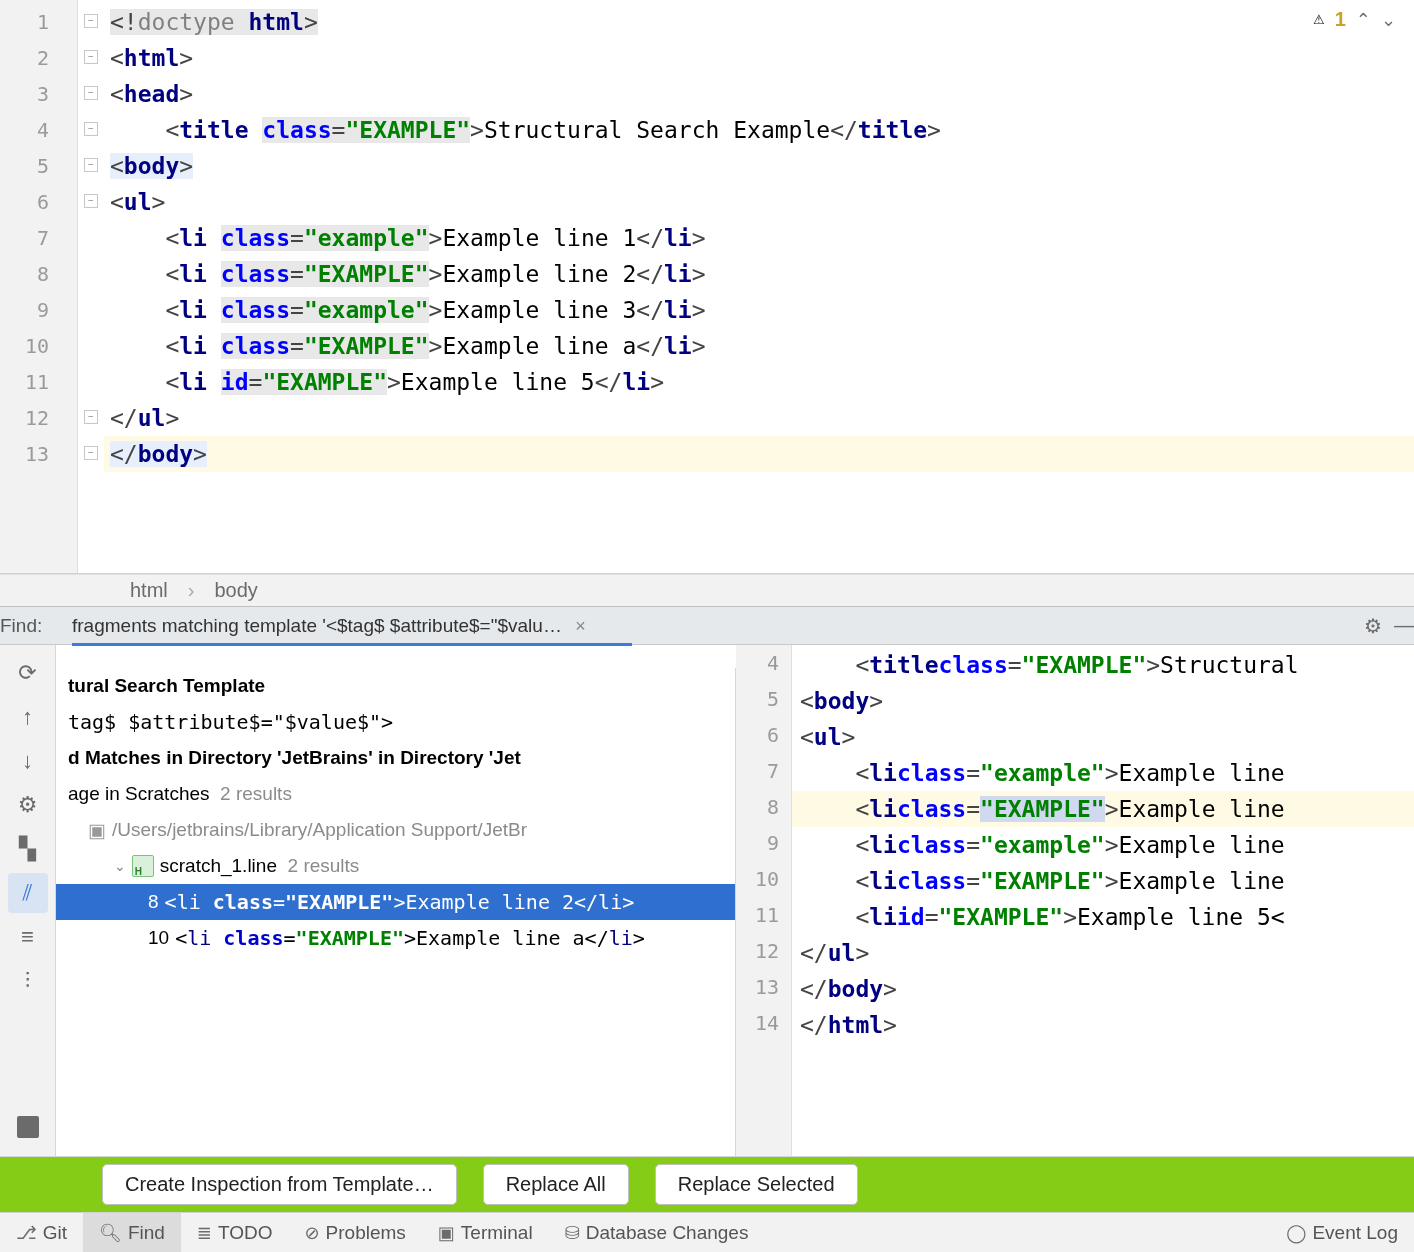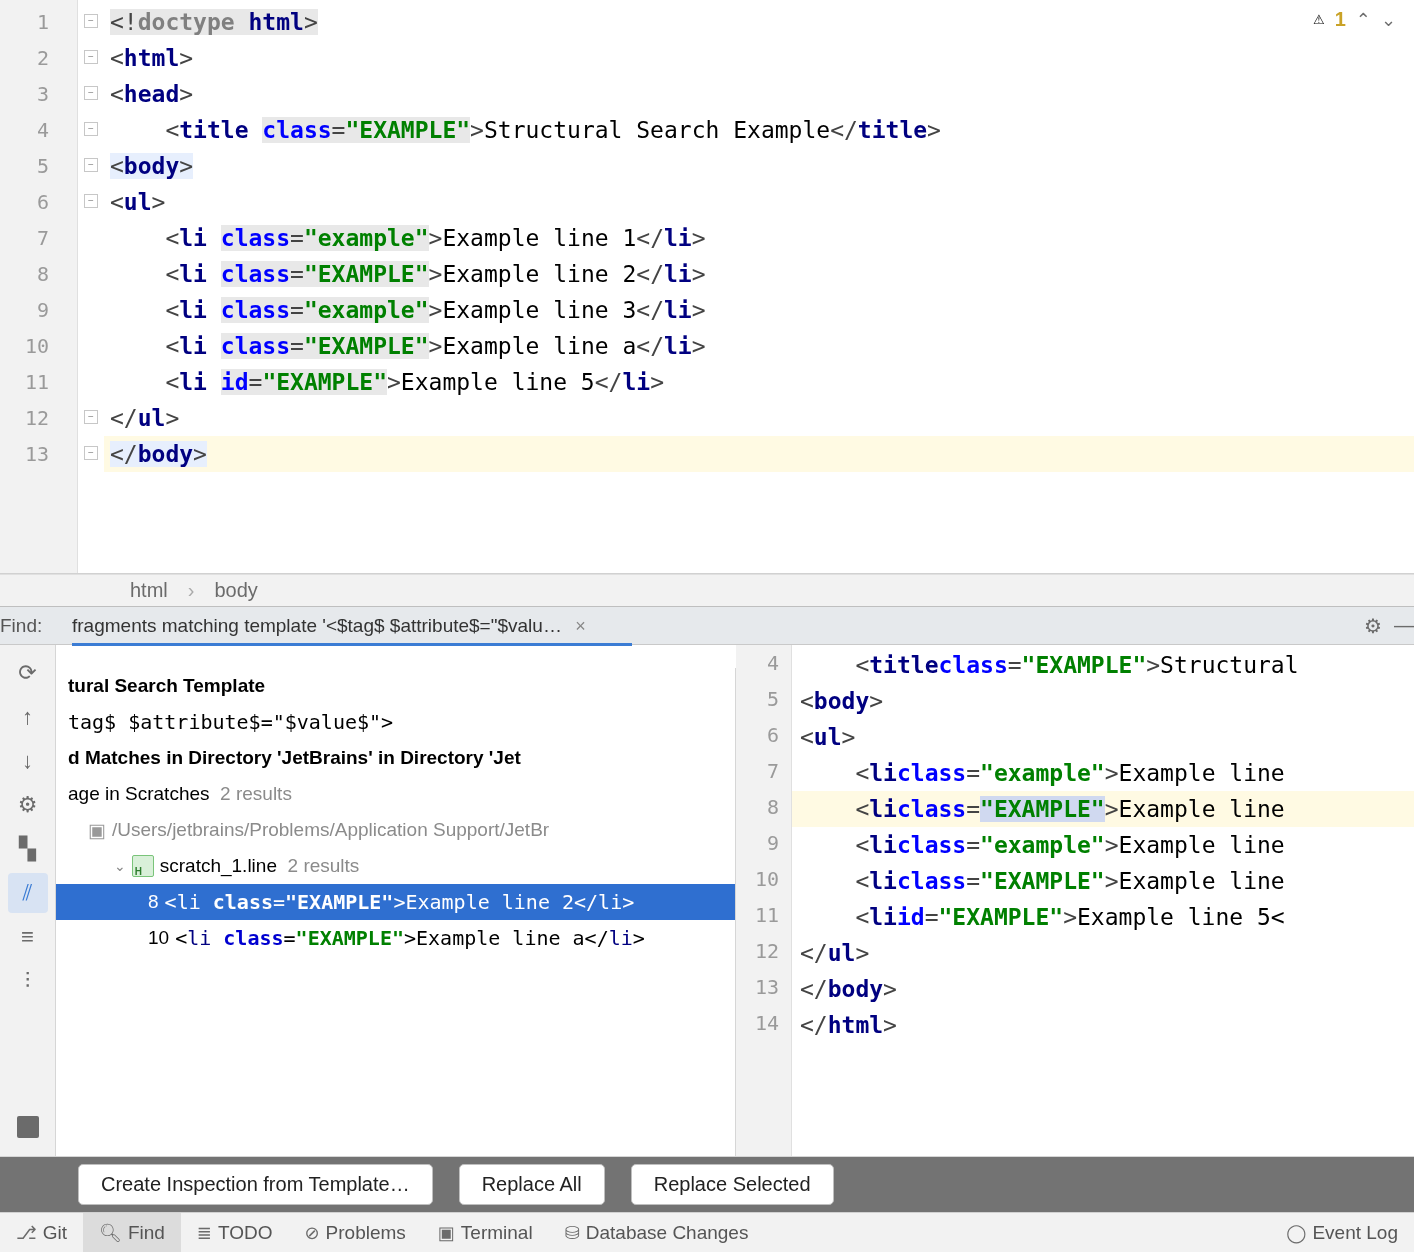--- a/index.html
+++ b/index.html
@@ -68,21 +68,21 @@
   font-family: Menlo, Consolas, monospace;
   font-size: 23px;
   white-space: pre;
 }
 .hl-body { background: #e7effd; }
 .line-highlight { background: #fffae3; }
 .hl-attr-bg { background: #e8e8e8; }
 .tag-name { font-weight: 700; color: #000080; }
 .attr-name { font-weight: 700; color: #0000ff; }
 .attr-val { font-weight: 700; color: #008000; }
-.doctype { font-weight: 700; color: #808080; }
+.doctype { font-weight: 400; color: #808080; }
 .punc { color: #444; }
 .txt { color: #000; text-align: right; }
 .caret-blue { border-left: 4px solid #4a88c7; margin-left:-4px; }
 
 .inspection-box {
   position: absolute;
   top: 8px; right: 18px;
   display: flex;
   align-items: center;
   gap: 10px;
@@ -214,25 +214,25 @@
   height: 36px; display: flex; align-items: center;
   font-family: Menlo, Consolas, monospace; font-size: 23px;
   white-space: pre; padding-left: 8px;
 }
 .hl-row { background: #fffae3; }
 .hl-match { background: #d0d9f0; }
 
 
 .find-footer {
   height: 56px;
-  background: #737373;
+  background: #84cc16;
   border-top: 1px solid #d6d6d6;
   display: flex;
   align-items: center;
-  padding-left: 78px;
+  padding-left: 102px;
   gap: 26px;
 }
 .btn {
   background: #fff;
   border: 1px solid #bfbfbf;
   border-radius: 5px;
   padding: 8px 22px;
   font-size: 20px;
   color: #222;
   cursor: pointer;
@@ -349,21 +349,21 @@
       <div class="row">
           <b>d Matches in Directory 'JetBrains' in Directory 'Jet</b>
         </div>
       <div class="row">
         <span>age in Scratches</span>&nbsp;&nbsp;
         <span class="muted">2 results</span>
       </div>
       <div class="row">
         <span class="indent1"></span>
         <span class="folder-icon">▣</span>
-        <span class="muted">/Users/jetbrains/Problems/Application Support/JetBr</span>
+        <span class="muted">/Users/jetbrains/Library/Application Support/JetBr</span>
       </div>
       <div class="row">
         <span class="indent2"></span>
         <span class="tree-chev">⌄</span>
         <span class="file-icon"></span>
         <span>scratch_1.line</span>&nbsp;&nbsp;
         <span class="muted">2 results</span>
       </div>
       <div id="result-rows">
           <div class="row selected">

